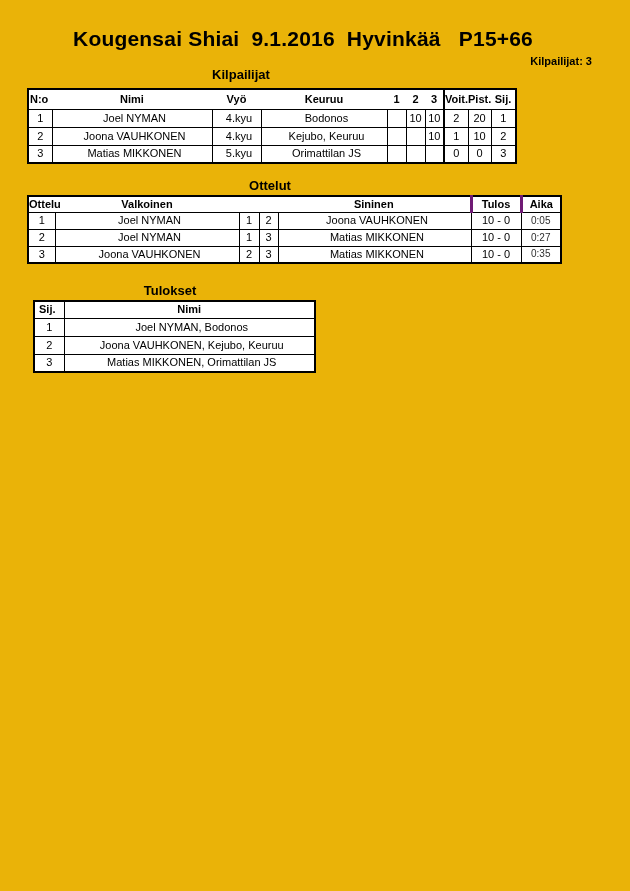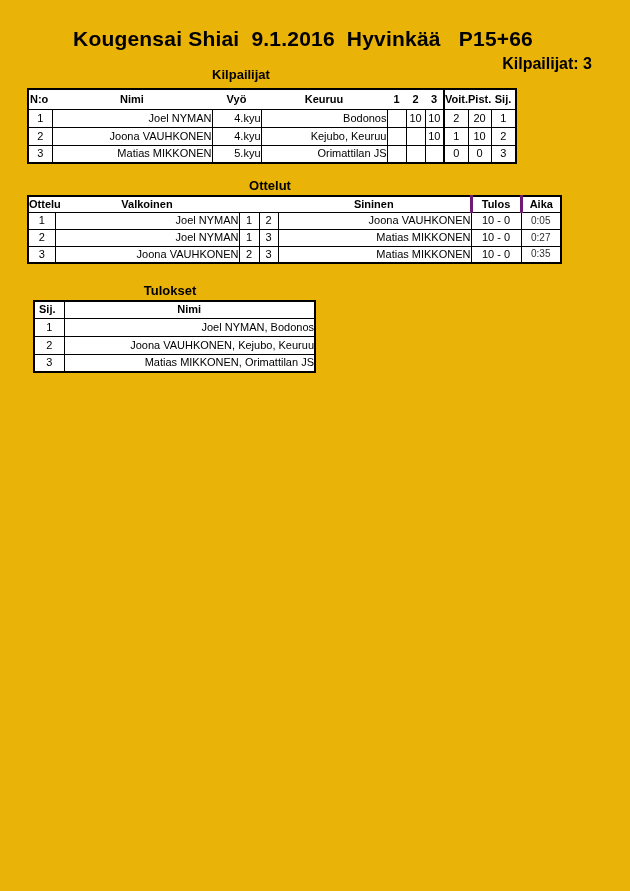--- a/index.html
+++ b/index.html
@@ -20,21 +20,21 @@
     transform: translateX(-50%);
     font-size: 21px;
     font-weight: bold;
     white-space: pre;
     letter-spacing: 0.2px;
   }
   .count-label {
     position: absolute;
     top: 55px;
     right: 38px;
-    font-size: 16px;
+    font-size: 11px;
     font-weight: bold;
   }
   .section-heading {
     position: absolute;
     transform: translateX(-50%);
     font-size: 13px;
     font-weight: bold;
     white-space: nowrap;
   }
   .h-competitors { top: 67px;  left: 241px; }
@@ -53,21 +53,21 @@
     font-size: 11px;
     line-height: 1;
     white-space: nowrap;
     overflow: hidden;
     vertical-align: middle;
   }
   th { font-weight: bold; border: none; border-bottom: 1px solid #000; text-align: center; }
   td { border: 1px solid #000; }
 
   .c { text-align: center; }
-  .l { text-align: right; padding-left: 5px; }
+  .l { text-align: center; padding-left: 5px; }
 
   
   .t-competitors { left: 27px; top: 88px; width: 488px; }
   .t-competitors th { height: 20px; margin-left: 42px; }
   .t-competitors td { height: 18px; }
   .t-competitors th.first { text-align: left; padding-left: 1px; }
   .t-competitors .thickL { border-left: 2px solid #000; }
 
   
   .t-matches { left: 27px; top: 195px; width: 533px; }

